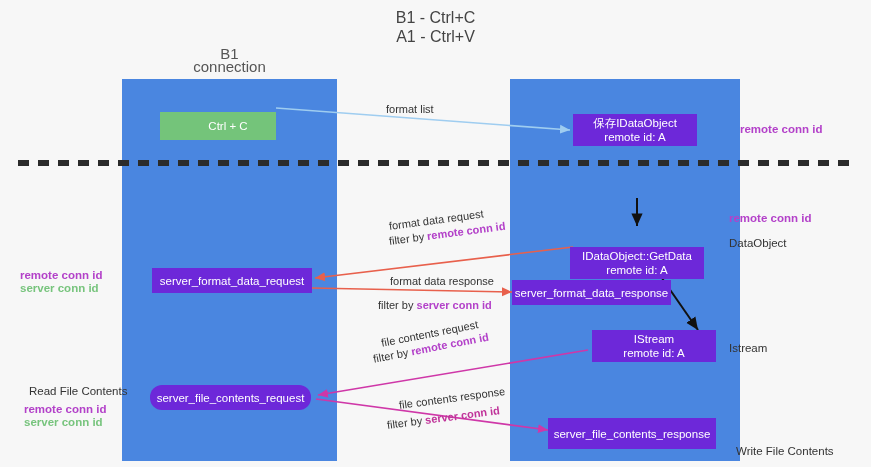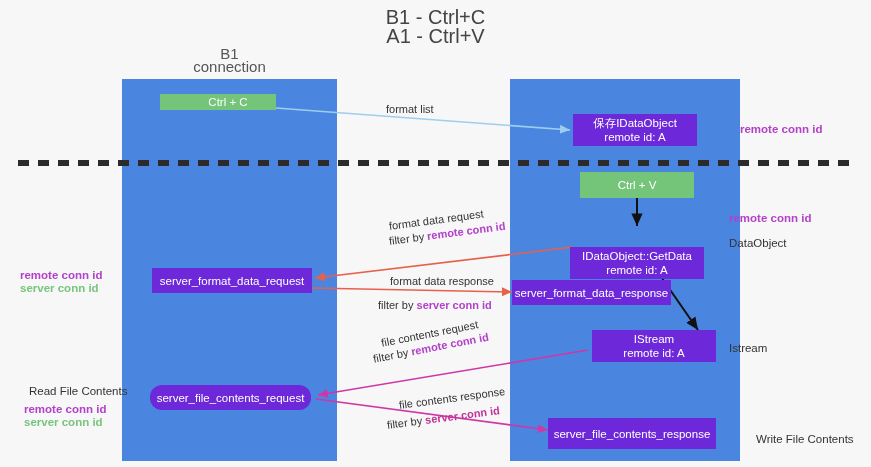--- a/index.html
+++ b/index.html
@@ -8,21 +8,21 @@
     background:#f7f7f7;
     font-family:"Liberation Sans","DejaVu Sans",sans-serif;
     position:relative;overflow:hidden;
     -webkit-font-smoothing:antialiased;
   }
   #stage{position:absolute;left:0;top:0;width:871px;height:467px;}
 
   
   .title{
     position:absolute;left:0;top:8px;width:871px;
-    text-align:center;font-size:20px;color:#444;line-height:19px;
+    text-align:center;font-size:16px;color:#444;line-height:19px;
     white-space:pre;
   }
   .coltitle{
     position:absolute;text-align:center;font-size:15px;color:#555;
     line-height:13px;white-space:pre;
   }
 
   
   .lane{position:absolute;background:#4a86e0;}
 
@@ -96,26 +96,25 @@
 
     <line x1="312" y1="288" x2="512" y2="292" stroke="#e8604c" stroke-width="1.6" marker-end="url(#ah-red)"></line>
 
     <line x1="648" y1="258" x2="698" y2="330" stroke="#111111" stroke-width="2" marker-end="url(#ah-black)"></line>
 
     <line x1="588" y1="350" x2="318" y2="395" stroke="#cf37a8" stroke-width="1.6" marker-end="url(#ah-mag)"></line>
 
     <line x1="316" y1="399" x2="548" y2="430" stroke="#cf37a8" stroke-width="1.6" marker-end="url(#ah-mag)"></line>
   </svg>
 
-  <div class="box green" style="left:160px;top:94px;width:116px;height:16px;padding-left:20px;">Ctrl + C</div>
+  <div class="box green" style="left:160px;top:112px;width:116px;height:28px;padding-left:20px;">Ctrl + C</div>
 
   <div class="box orange" style="left:573px;top:114px;width:124px;height:32px;">保存IDataObject
 remote id: A</div>
 
-  <div class="box green" style="left:580px;top:172px;width:114px;height:26px;">Ctrl + V</div>
 
   <div class="box orange" style="left:570px;top:226px;width:134px;height:32px;margin-top:21px;">IDataObject::GetData
 remote id: A</div>
 
   <div class="box orange" style="left:152px;top:268px;width:160px;height:25px;">server_format_data_request</div>
 
   <div class="box orange" style="left:512px;top:280px;width:159px;height:25px;">server_format_data_response</div>
 
   <div class="box orange" style="left:592px;top:330px;width:124px;height:32px;">IStream
 remote id: A</div>
@@ -135,21 +134,21 @@
   <div class="elabel rot2" style="left:380px;top:336px;">file contents request</div>
   <div class="elabel rot2" style="left:372px;top:352px;"><span>filter by </span><span class="bold-purple">remote conn id</span></div>
 
   <div class="elabel rot1" style="left:398px;top:398px;">file contents response</div>
   <div class="elabel rot1" style="left:386px;top:418px;"><span>filter by </span><span class="bold-magenta">server conn id</span></div>
 
   <div class="side purple" style="left:740px;top:122px;">remote conn id</div>
   <div class="side purple" style="left:729px;top:211px;">remote conn id</div>
   <div class="side" style="left:729px;top:236px;">DataObject</div>
   <div class="side" style="left:729px;top:341px;">Istream</div>
-  <div class="side" style="left:736px;top:432px;margin-left:20px;">Write File Contents</div>
+  <div class="side" style="left:736px;top:444px;">Write File Contents</div>
 
   <div class="side purple" style="left:20px;top:268px;">remote conn id</div>
   <div class="side green" style="left:20px;top:281px;">server conn id</div>
 
   <div class="side" style="left:29px;top:384px;">Read File Contents</div>
   <div class="side purple" style="left:24px;top:402px;">remote conn id</div>
   <div class="side green" style="left:24px;top:415px;">server conn id</div>
 
 </div>
 

